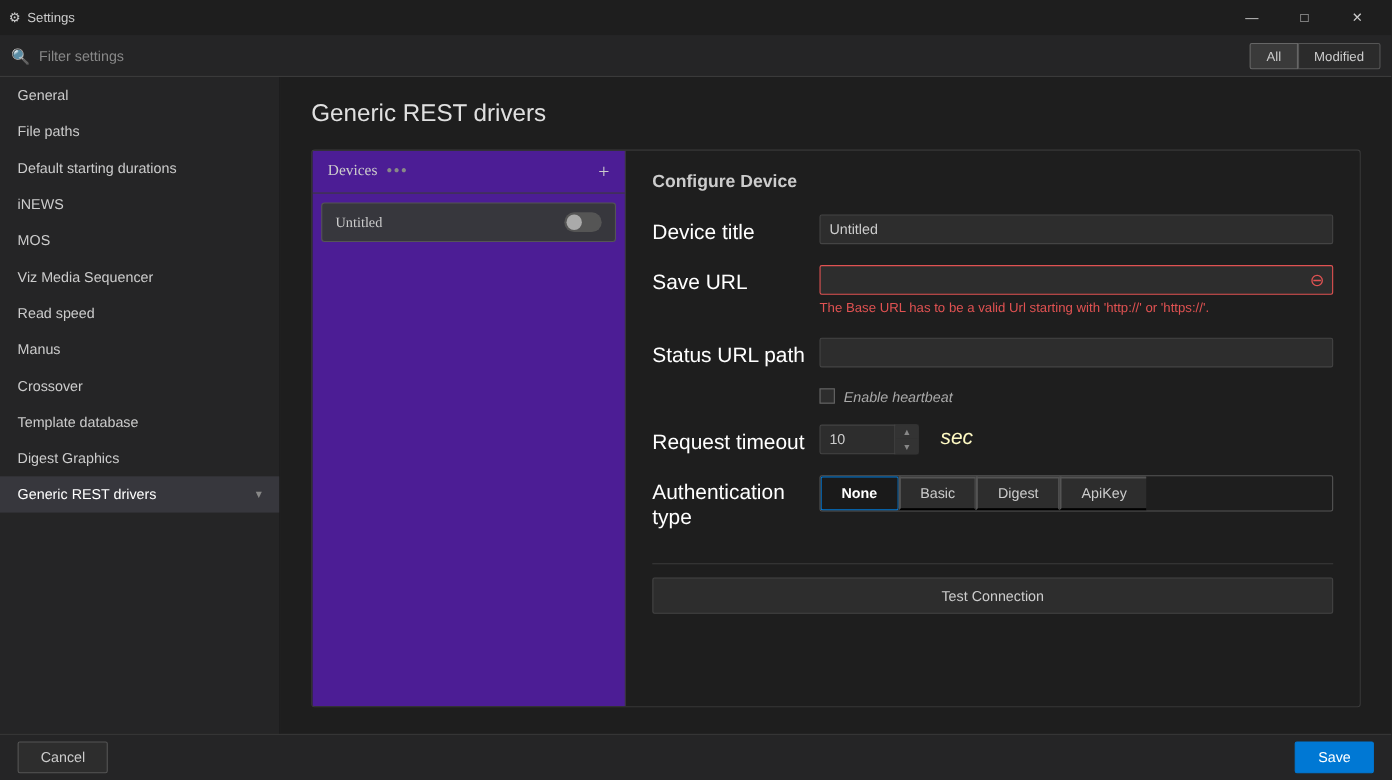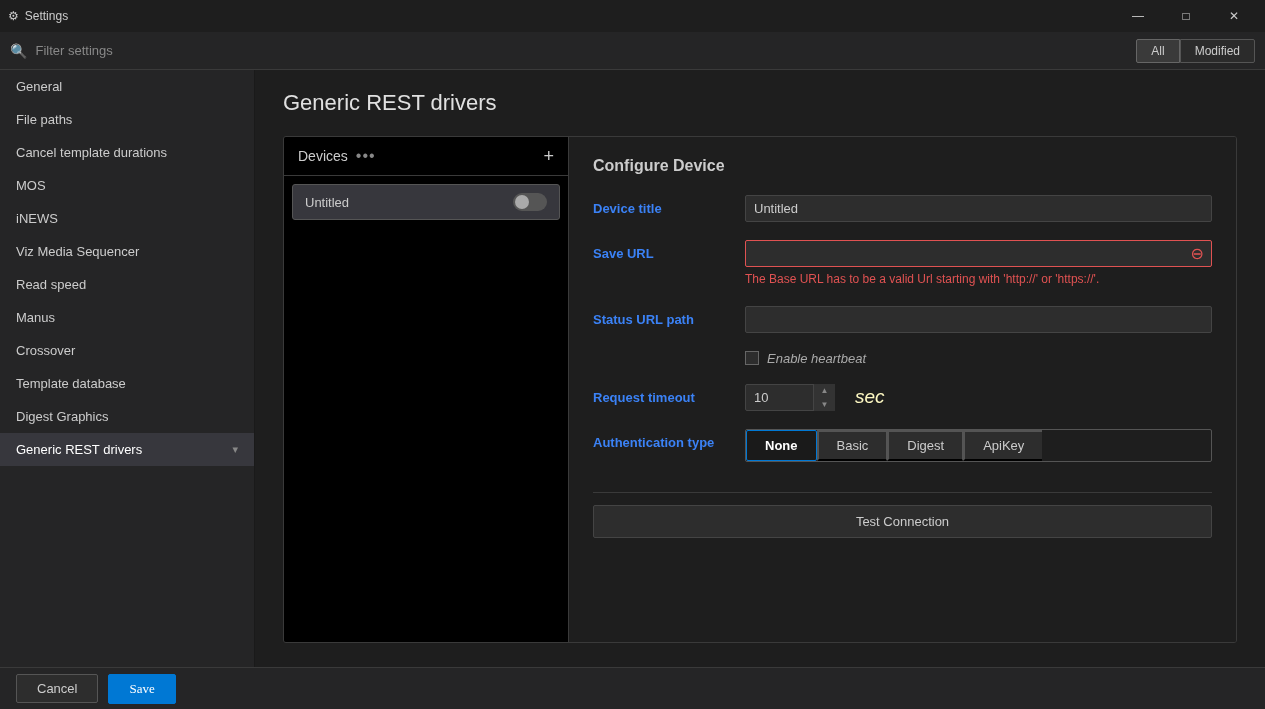--- a/index.html
+++ b/index.html
@@ -136,25 +136,26 @@
     .panels {
       display: flex;
       gap: 0;
       border: 1px solid #3a3a3a;
       border-radius: 3px;
       overflow: hidden;
       height: calc(100% - 50px);
     }
     .devices-panel {
       width: 285px;
-      background: #000000;
+      background: #4c1d95;
       border-right: 1px solid #3a3a3a;
       flex-shrink: 0;
       display: flex;
       flex-direction: column;
+      font-family: Liberation Serif, serif;
     }
     .devices-header {
       display: flex;
       align-items: center;
       padding: 10px 14px;
       border-bottom: 1px solid #3a3a3a;
       gap: 8px;
     }
     .devices-title {
       font-size: 14px;
@@ -227,24 +228,23 @@
     }
     .form-row {
       display: flex;
       align-items: flex-start;
       margin-bottom: 18px;
       gap: 12px;
     }
     .form-label {
       width: 140px;
       flex-shrink: 0;
-      color: #3b82f6;
-      font-size: 13px;
+      color: #ffffff;
+      font-size: 19px;
       padding-top: 6px;
-      font-weight: bold;
     }
     .form-field {
       flex: 1;
       display: flex;
       flex-direction: column;
     }
     .text-input {
       background: #2d2d2d;
       border: 1px solid #444;
       border-radius: 2px;
@@ -390,40 +390,39 @@
       text-align: center;
     }
 
     
     .footer {
       height: 42px;
       background: #252526;
       border-top: 1px solid #3a3a3a;
       display: flex;
       align-items: center;
-      justify-content: flex-start;
+      justify-content: space-between;
       padding: 0 16px;
       gap: 10px;
     }
     .footer-btn {
       padding: 6px 20px;
       border-radius: 2px;
       cursor: pointer;
       font-size: 13px;
       border: 1px solid #555;
     }
     .footer-btn.cancel {
       background: #2d2d2d;
       color: #ccc;
     }
     .footer-btn.save {
       background: #0078d4;
       color: #fff;
       border-color: #0078d4;
-      font-family: Liberation Serif, serif;
     }
 
     
     ::-webkit-scrollbar { width: 6px; }
     ::-webkit-scrollbar-track { background: #1e1e1e; }
     ::-webkit-scrollbar-thumb { background: #555; border-radius: 3px; }
   </style>
 </head>
 <body>
 
@@ -451,27 +450,27 @@
 <div class="main-layout">
 
   <div class="sidebar">
     <div class="sidebar-item">
       <span>General</span>
     </div>
     <div class="sidebar-item">
       <span>File paths</span>
     </div>
     <div class="sidebar-item">
-      <span>Cancel template durations</span>
+      <span>Default starting durations</span>
+    </div>
+    <div class="sidebar-item">
+      <span>iNEWS</span>
     </div>
     <div class="sidebar-item">
       <span>MOS</span>
-    </div>
-    <div class="sidebar-item">
-      <span>iNEWS</span>
     </div>
     <div class="sidebar-item">
       <span>Viz Media Sequencer</span>
     </div>
     <div class="sidebar-item">
       <span>Read speed</span>
     </div>
     <div class="sidebar-item">
       <span>Manus</span>
     </div>

